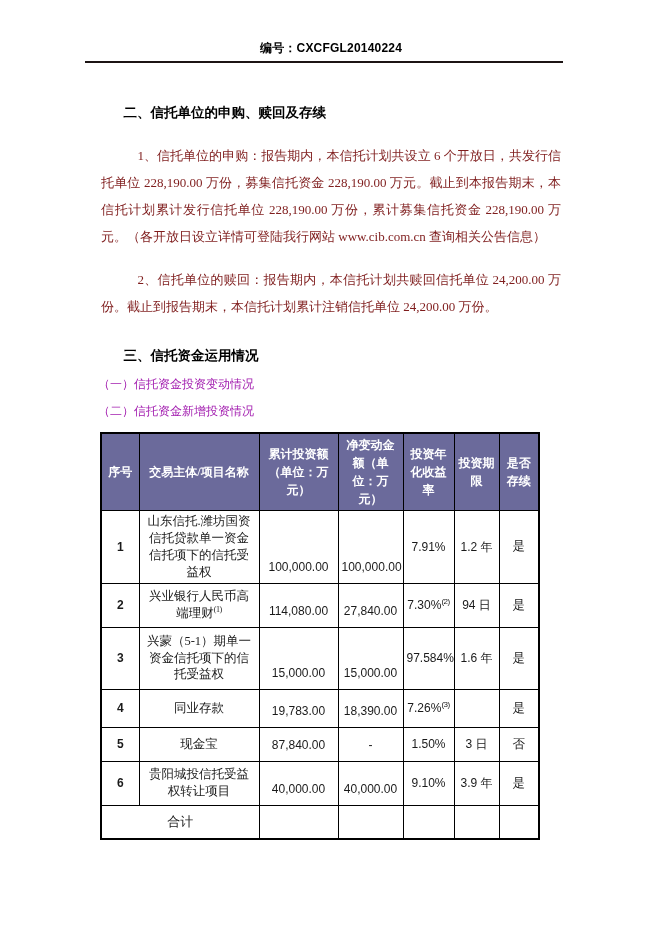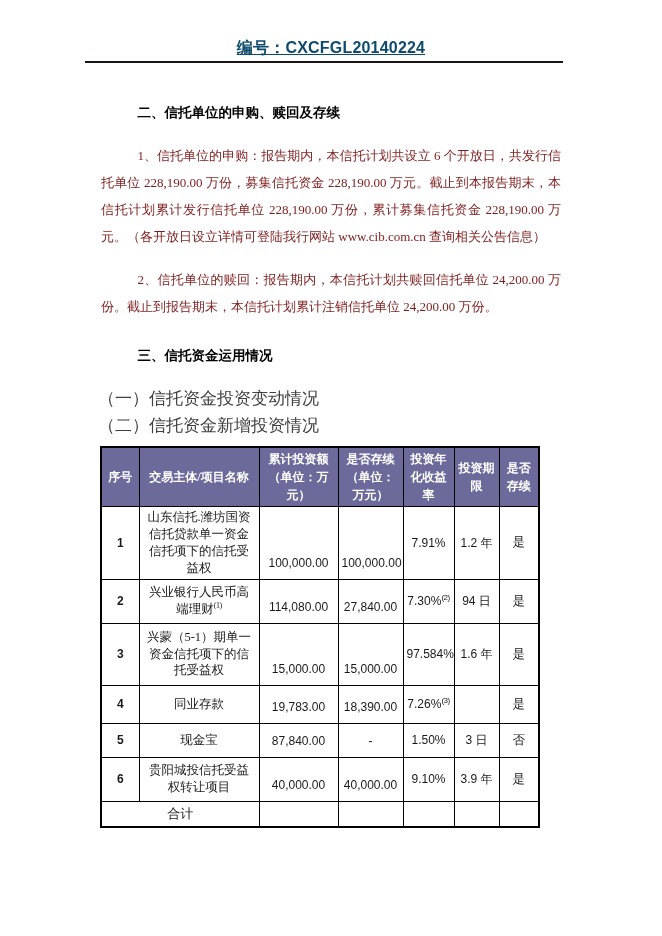--- a/index.html
+++ b/index.html
@@ -12,60 +12,59 @@
     padding: 40px 85px 0 85px;
     font-family: "Liberation Serif", "DejaVu Serif", serif;
     color: #1a1a1a;
     overflow: hidden;
   }
   
   .doc-header {
     text-align: center;
     font-family: "Liberation Sans", sans-serif;
     font-weight: 700;
-    font-size: 16px;
+    font-size: 12px;
     letter-spacing: 0.2px;
-    color: #0c4a6e;
+    color: #000000;
     height: 16px;
     line-height: 16px;
-    text-decoration: underline;
   }
   .header-rule {
     height: 2px;
     background: #1c1414;
     margin-top: 5px;
     width: 478px;
   }
   
   .sec-title {
     font-size: 13.5px;
     font-weight: 700;
-    margin: 16px;
+    margin: 2px;
     line-height: 27px;
     text-indent: 2.7em;
     color: #000;
   }
   .sec-title.s2 { margin-top: 36px; }
   .sec-title.s3 { margin-top: 22px; }
   p.body-par {
     margin: 16px;
     font-size: 13px;
     line-height: 27px;
     text-align: justify;
     text-indent: 2.8em;
     color: #7f1d1d;
   }
   p.sub-head {
     margin: 0;
-    font-size: 17px;
+    font-size: 12px;
     line-height: 27px;
     text-indent: 0;
     padding-left: 13px;
     text-align: left;
-    color: #404040;
+    color: #a21caf;
   }
   
   table.inv-table {
     border-collapse: collapse;
     table-layout: fixed;
     width: 438px;
     margin: 7px 0 0 15px;
     font-size: 12px;
     border: 2px solid #000;
   }
@@ -85,21 +84,21 @@
     font-size: 12px;
     line-height: 1.5;
     height: 56px;
   }
   .h-r1 { height: 54px; }
   .h-r2 { height: 44px; }
   .h-r3 { height: 62px; }
   .h-r4 { height: 38px; }
   .h-r5 { height: 34px; }
   .h-r6 { height: 44px; }
-  .h-total { height: 26px; }
+  .h-total { height: 34px; }
   td.c-no {
     font-family: "Liberation Sans", sans-serif;
     font-weight: 700;
     font-size: 12px;
   }
   td.c-name { font-size: 12.5px; padding: 2px 5px; text-align: center; }
   td.c-amt {
     font-family: "Liberation Sans", sans-serif;
     vertical-align: bottom;
     padding-bottom: 7px;
@@ -142,21 +141,21 @@
       <col style="width:65px">
         <col style="width:51px">
         <col style="width:45px">
         <col style="width:40px">
     </colgroup>
     <thead>
       <tr>
         <th>序号</th>
         <th>交易主体/项目名称</th>
         <th>累计投资额（单位：万元）</th>
-        <th>是否存续（单位：万元）</th>
+        <th>净变动金额（单位：万元）</th>
         <th>投资年化收益率</th>
         <th>投资期限</th>
         <th>是否存续</th>
       </tr>
     </thead>
     <tbody>
       <tr class="h-r1">
         <td class="c-no">1</td>
         <td class="c-name"><span>山东信托.潍坊国资信托贷款单一资金信托项下的信托受益权</span><sup class="fn"></sup></td>
         <td class="c-amt">100,000.00</td>

